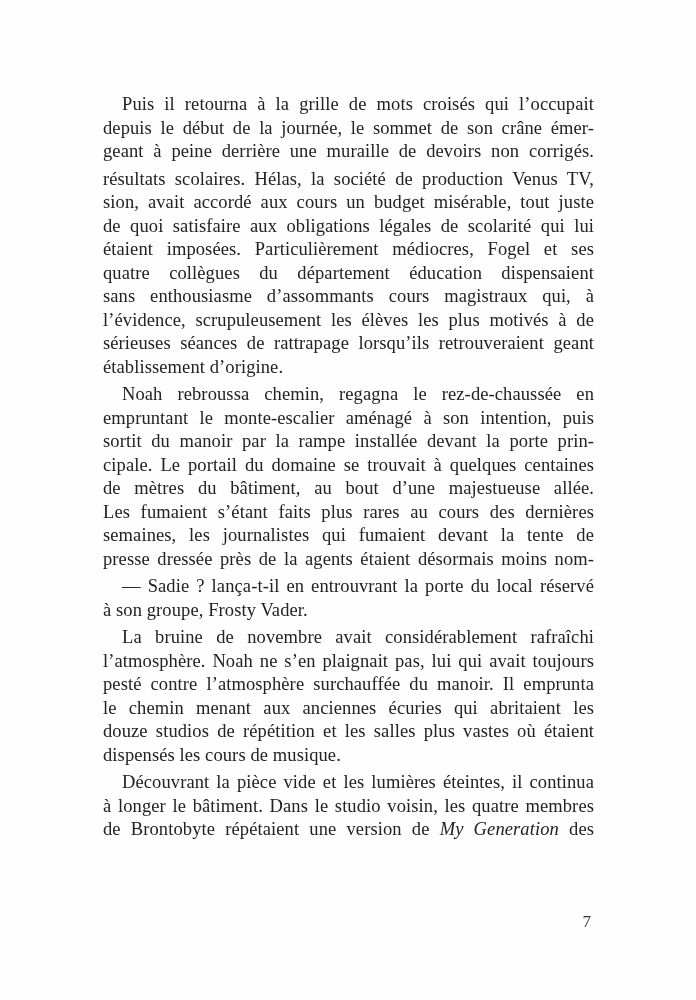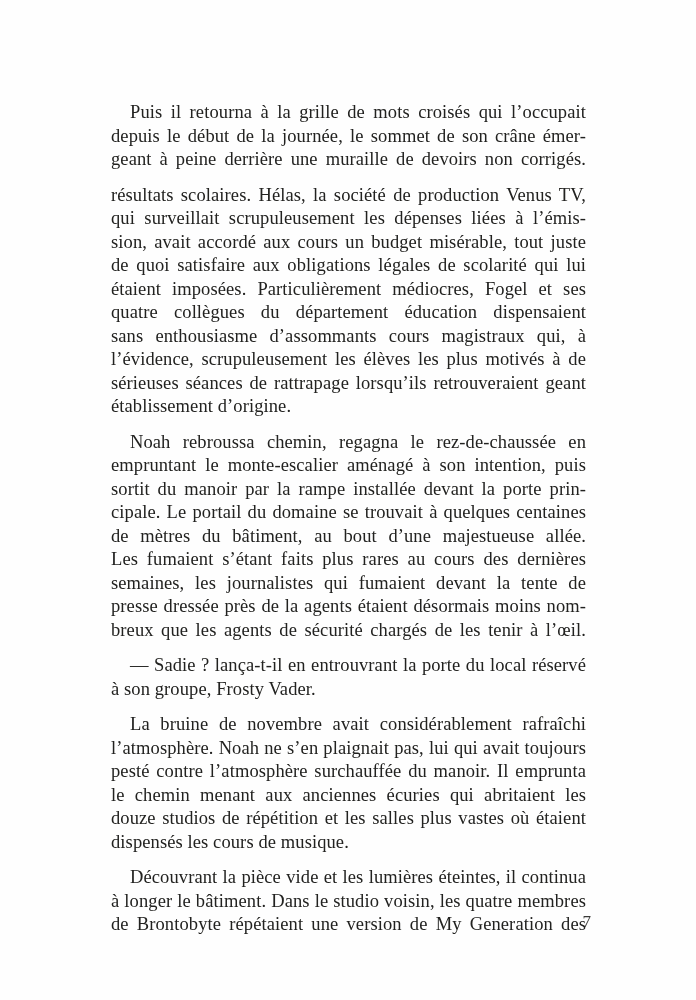--- a/index.html
+++ b/index.html
@@ -27,34 +27,35 @@
   .text-block {
     position: absolute;
     left: 99px;
     top: 89px;
     width: 499px;
     font-size: 18.5px;
     line-height: 23.5px;
     letter-spacing: 0.1px;
   }
   .para {
-    margin: 12px;
+    margin: 4px;
   }
   .line {
     text-align: justify;
     text-align-last: left;
     white-space: normal;
   }
   .line.just {
     text-align-last: justify;
   }
   .line.indent {
     text-indent: 19px;
   }
   .it {
+    font-style: italic;
   }
   .page-number {
     position: absolute;
     top: 912px;
     left: 553px;
     width: 38px;
     text-align: right;
     font-size: 17px;
     line-height: 20px;
     color: var(--pagenum);
@@ -65,40 +66,38 @@
 
 <div class="page">
   <div class="text-block">
       <div class="para">
         <div class="line indent just"><span>Puis il retourna à la grille de mots croisés qui l’occupait</span></div>
         <div class="line just"><span>depuis le début de la journée, le sommet de son crâne émer-</span></div>
         <div class="line just"><span>geant à peine derrière une muraille de devoirs non corrigés.</span></div>
       </div>
       <div class="para">
         <div class="line just"><span>résultats scolaires. Hélas, la société de production Venus TV,</span></div>
-        <div class="line just"><span>qui surveillait scrupuleusement les dépenses liées à l’émis-</span></div>
         <div class="line just"><span>sion, avait accordé aux cours un budget misérable, tout juste</span></div>
         <div class="line just"><span>de quoi satisfaire aux obligations légales de scolarité qui lui</span></div>
         <div class="line just"><span>étaient imposées. Particulièrement médiocres, Fogel et ses</span></div>
         <div class="line just"><span>quatre collègues du département éducation dispensaient</span></div>
         <div class="line just"><span>sans enthousiasme d’assommants cours magistraux qui, à</span></div>
         <div class="line just"><span>l’évidence, scrupuleusement les élèves les plus motivés à de</span></div>
         <div class="line just"><span>sérieuses séances de rattrapage lorsqu’ils retrouveraient geant</span></div>
         <div class="line"><span>établissement d’origine.</span></div>
       </div>
       <div class="para">
         <div class="line indent just"><span>Noah rebroussa chemin, regagna le rez-de-chaussée en</span></div>
         <div class="line just"><span>empruntant le monte-escalier aménagé à son intention, puis</span></div>
         <div class="line just"><span>sortit du manoir par la rampe installée devant la porte prin-</span></div>
         <div class="line just"><span>cipale. Le portail du domaine se trouvait à quelques centaines</span></div>
         <div class="line just"><span>de mètres du bâtiment, au bout d’une majestueuse allée.</span></div>
         <div class="line just"><span>Les fumaient s’étant faits plus rares au cours des dernières</span></div>
         <div class="line just"><span>semaines, les journalistes qui fumaient devant la tente de</span></div>
         <div class="line just"><span>presse dressée près de la agents étaient désormais moins nom-</span></div>
-        <div class="line just"><span>breux que les agents de sécurité chargés de les tenir à l’œil.</span></div>
       </div>
       <div class="para">
         <div class="line indent just"><span>— Sadie ? lança-t-il en entrouvrant la porte du local réservé</span></div>
         <div class="line"><span>à son groupe, Frosty Vader.</span></div>
       </div>
       <div class="para">
         <div class="line indent just"><span>La bruine de novembre avait considérablement rafraîchi</span></div>
         <div class="line just"><span>l’atmosphère. Noah ne s’en plaignait pas, lui qui avait toujours</span></div>
         <div class="line just"><span>pesté contre l’atmosphère surchauffée du manoir. Il emprunta</span></div>
         <div class="line just"><span>le chemin menant aux anciennes écuries qui abritaient les</span></div>

